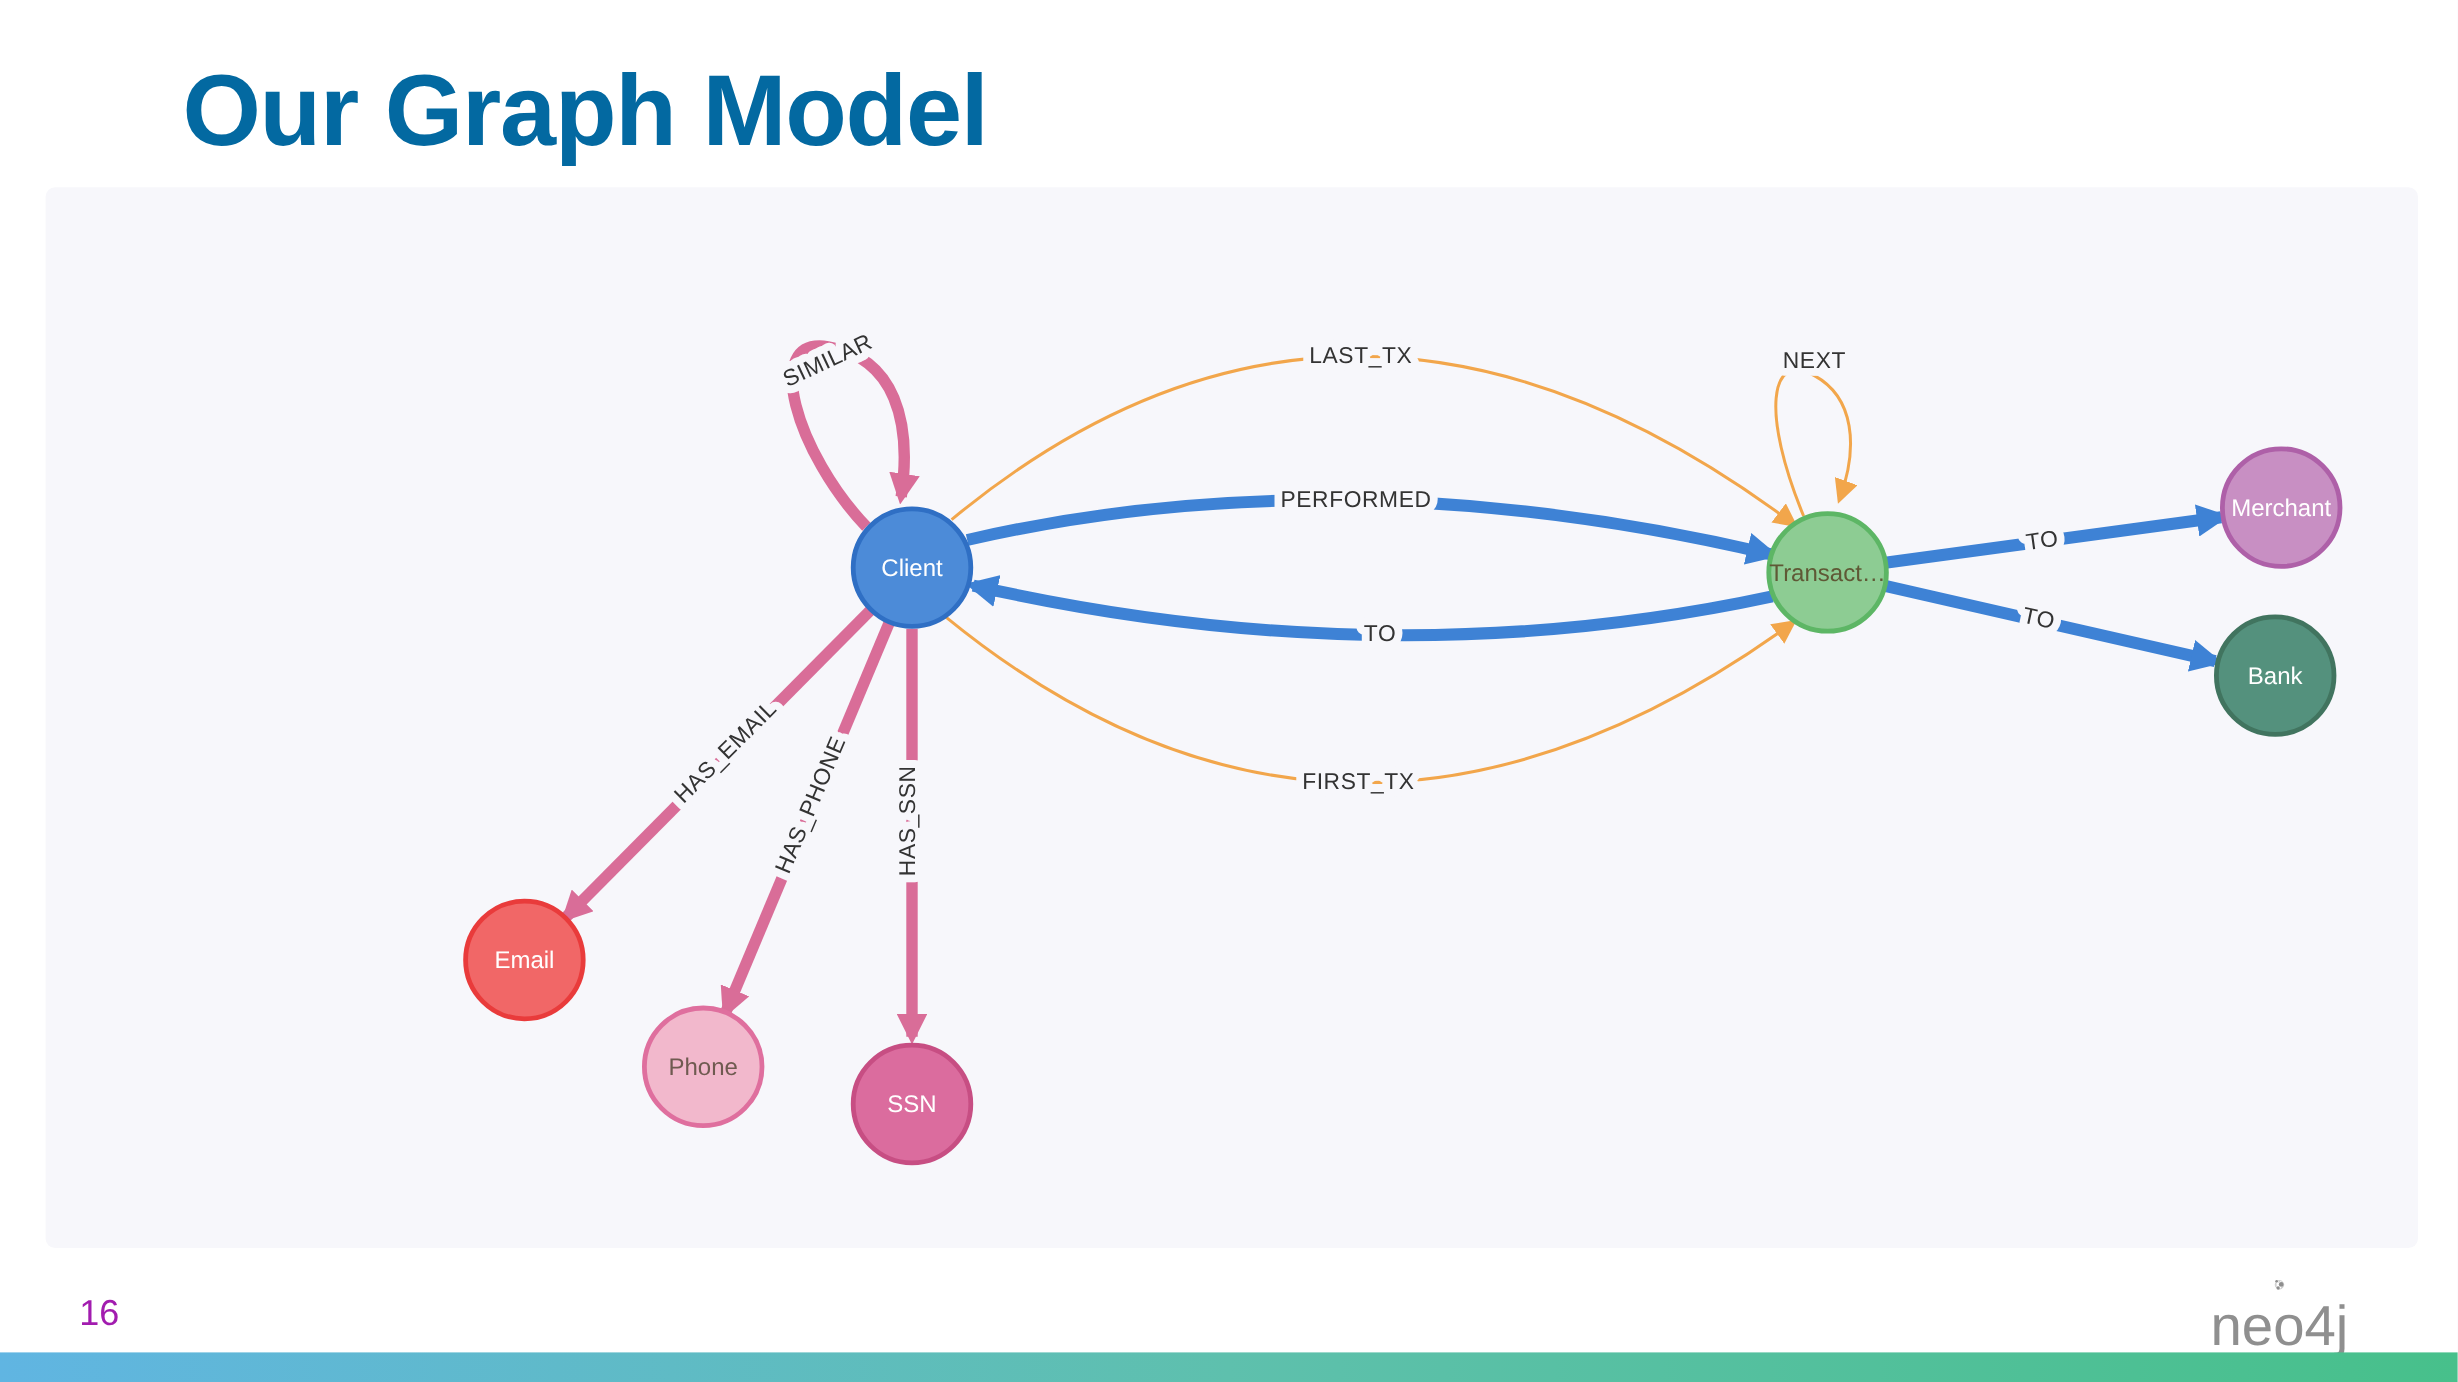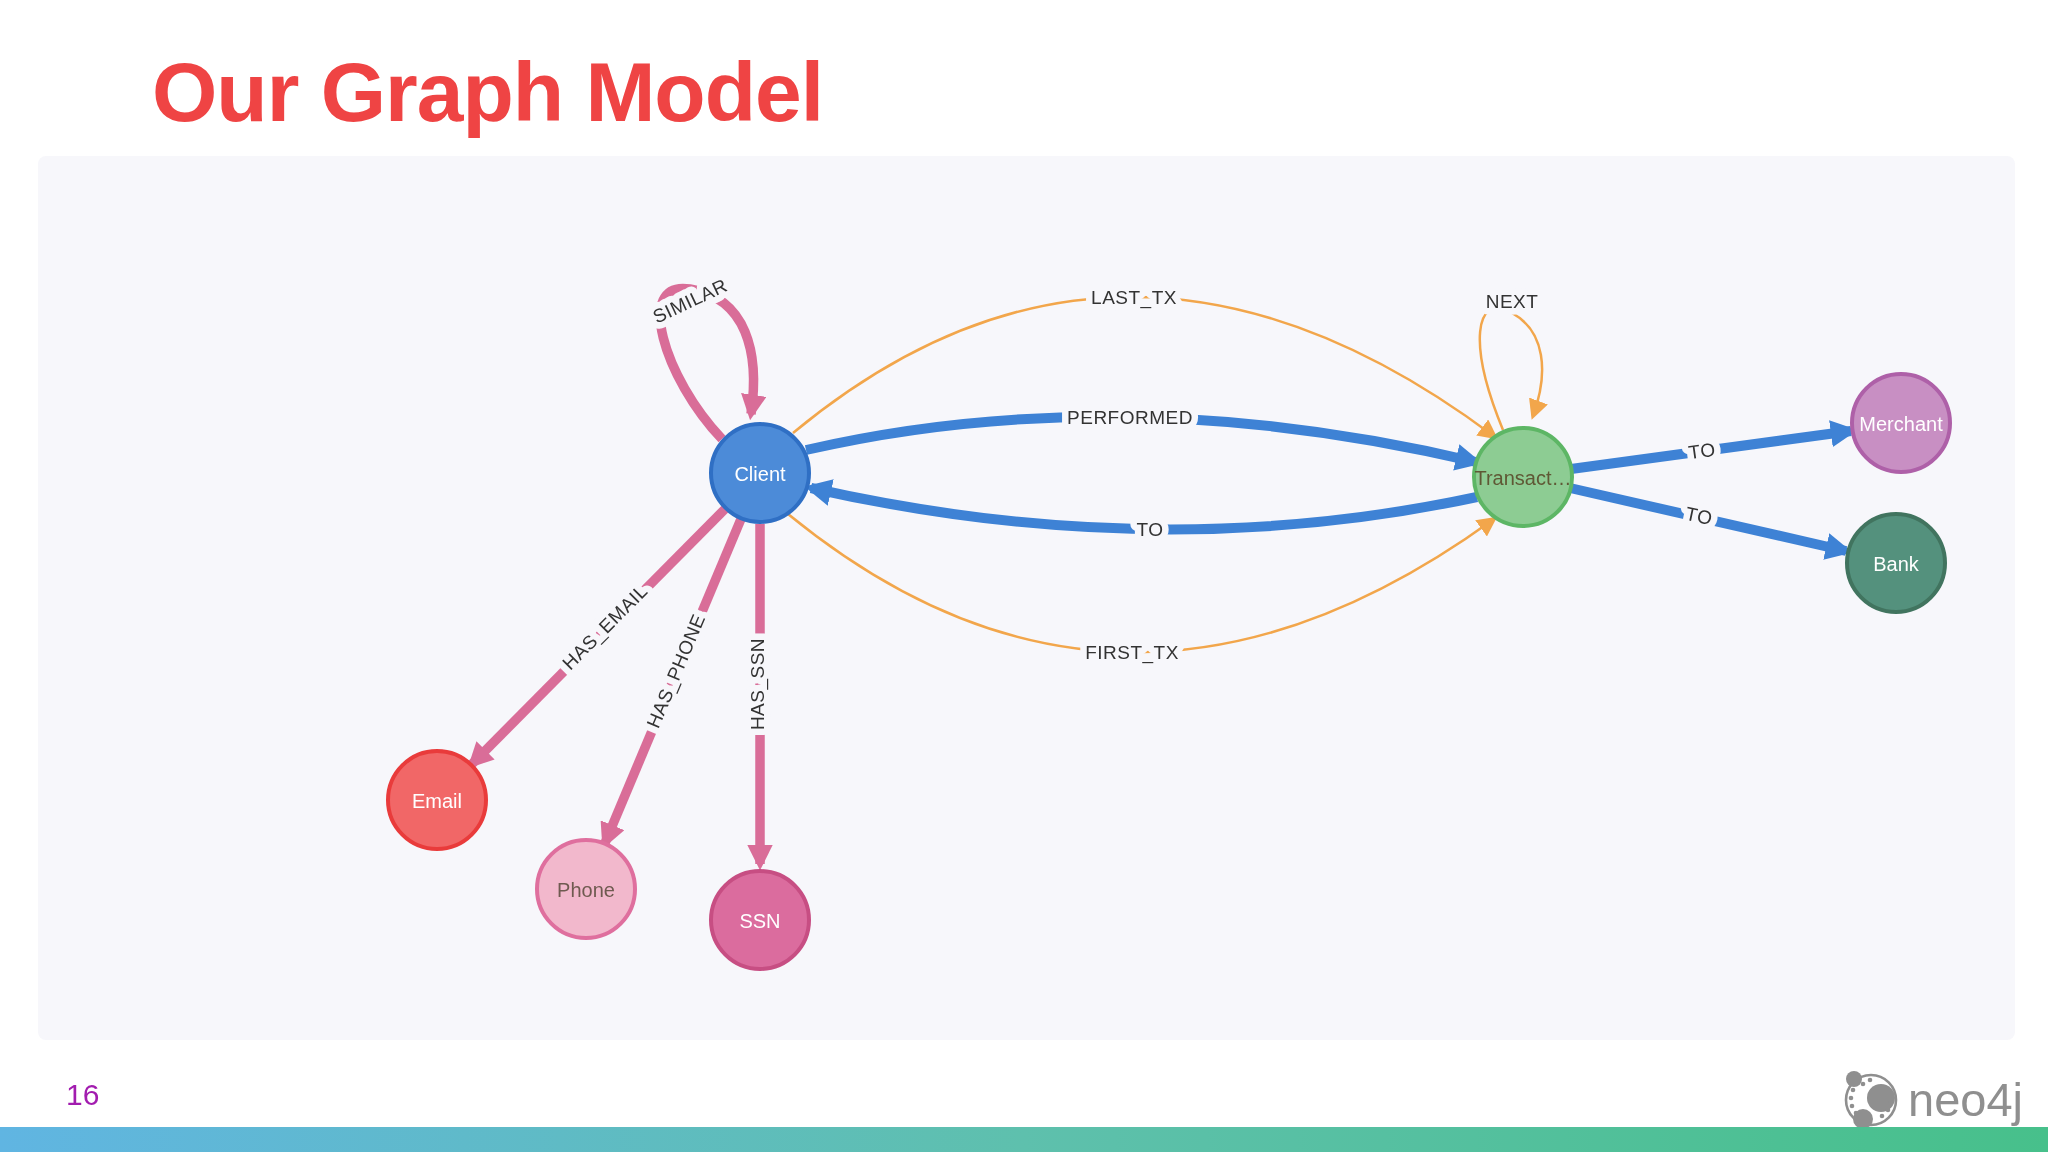--- a/index.html
+++ b/index.html
@@ -2,21 +2,21 @@
 <html><head>
 <meta charset="utf-8">
 <style>
   html,body{margin:0;padding:0;}
   body{
     width:2048px;height:1152px;position:relative;overflow:hidden;
     background:#ffffff;font-family:"Liberation Sans",sans-serif;
   }
   .slide-title{
     position:absolute;left:152px;top:44px;margin:0;
-    font-size:84px;font-weight:700;color:#ef4444;letter-spacing:-1px;
+    font-size:84px;font-weight:700;color:#0369a1;letter-spacing:-1px;
   }
   .graph-panel{
     position:absolute;left:38px;top:156px;width:1977px;height:884px;
     background:#f7f7fb;border-radius:8px;
   }
   .graph-panel svg{position:absolute;left:0;top:0;width:100%;height:100%;}
   .edge{fill:none;stroke-linecap:butt;}
   .nlabel{
     font-family:"Liberation Sans",sans-serif;font-size:20px;
     text-anchor:middle;dominant-baseline:central;
@@ -25,21 +25,21 @@
   .elabel{
     font-family:"Liberation Sans",sans-serif;font-size:19px;fill:#333333;
     text-anchor:middle;dominant-baseline:central;letter-spacing:.5px;
     paint-order:stroke;stroke:#f7f7fb;stroke-width:13px;stroke-linejoin:round;
   }
   .page-number{
     position:absolute;left:66px;top:1078px;font-size:30px;color:#a21caf;
   }
   .neo4j-logo{
     position:absolute;left:1842px;top:1066px;height:66px;
-    display:flex;align-items:center;gap:2px;
+    display:flex;align-items:center;gap:2px;flex-direction:column;
   }
   .neo4j-logo .logo-text{
     font-size:47px;color:#8f8f8f;font-weight:400;letter-spacing:0;
   }
   .bottom-bar{
     position:absolute;left:0;top:1127px;width:2048px;height:25px;
     background:linear-gradient(90deg,#60b5e2 0%,#5ec0ad 50%,#47c08b 100%);
   }
 </style>
 </head>

